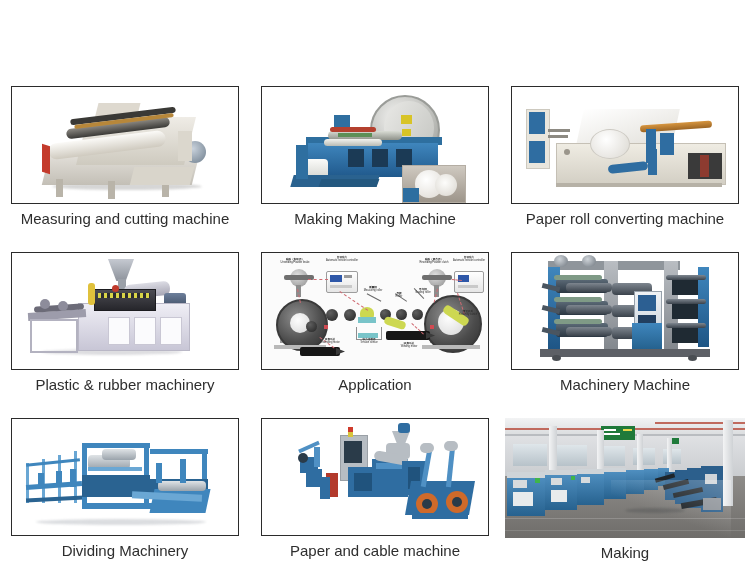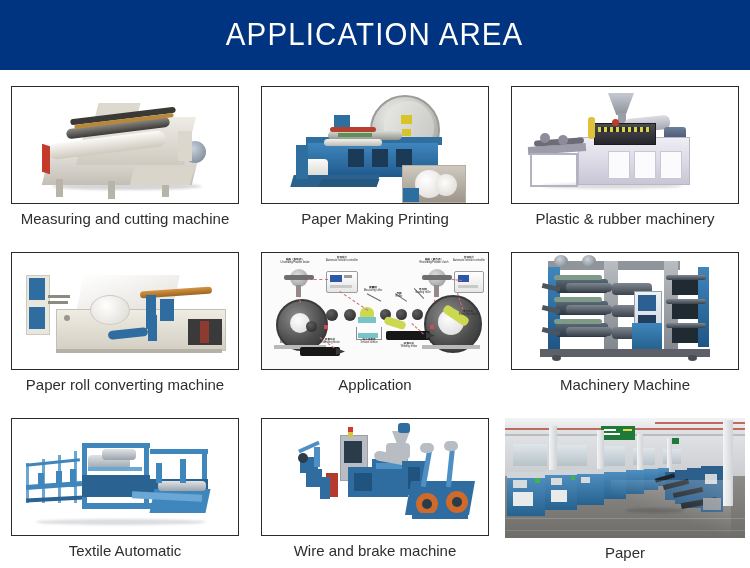--- a/index.html
+++ b/index.html
@@ -181,23 +181,20 @@
   .w-sign{position:absolute;background:#1f7a3a;}
   .w-pipe{position:absolute;background:#c06a5e;height:2px;}
   .w-rowR{position:absolute;background:#2c5f8c;}
   .w-blk{position:absolute;background:#1e2429;}
 </style>
 </head>
 <body>
 
 <div class="page">
 
-  <div class="banner">
-    <div class="banner-title">APPLICATION AREA</div>
-  </div>
 
   <div class="grid">
 
     <div class="cell">
       <div class="thumb">
         <div class="art">
           <div class="p m1-sh"></div>
           <div class="p m1-base"></div>
           <div class="p m1-body"></div>
           <div class="p m1-top"></div>
@@ -238,21 +235,46 @@
           <div class="p m2-stand"></div>
           <div class="p" style="left:34px;top:58px;width:12px;height:34px;background:#2f6fa0;"></div>
           <div class="p" style="left:58px;top:92px;width:58px;height:8px;background:#24587f;transform:skewX(-20deg);"></div>
           <div class="p m2-inset">
             <div class="p m2-inroll"></div>
             <div class="p m2-inroll2"></div>
             <div class="p m2-inblue"></div>
           </div>
         </div>
       </div>
-      <div class="caption">Paper Making Printing</div>
+      <div class="caption">Making Making Machine</div>
+    </div>
+
+    <div class="cell">
+      <div class="thumb">
+        <div class="art">
+          <div class="p m3-stand"></div>
+          <div class="p m3-stb1"></div>
+          <div class="p m3-stb2"></div>
+          <div class="p" style="left:36px;top:42px;width:22px;height:3px;background:#8d8a82;"></div>
+          <div class="p" style="left:36px;top:48px;width:20px;height:3px;background:#8d8a82;"></div>
+          <div class="p m3-paper"></div>
+          <div class="p m3-base"></div>
+          <div class="p m3-roll"></div>
+          <div class="p m3-copper"></div>
+          <div class="p m3-blue1"></div>
+          <div class="p m3-blue2"></div>
+          <div class="p m3-blue4"></div>
+          <div class="p m3-blue3"></div>
+          <div class="p m3-dark"></div>
+          <div class="p m3-red"></div>
+          <div class="p" style="left:44px;top:96px;width:166px;height:4px;background:#b6b1a6;"></div>
+          <div class="p" style="left:52px;top:62px;width:6px;height:6px;border-radius:50%;background:#9b968c;"></div>
+        </div>
+      </div>
+      <div class="caption">Paper roll converting machine</div>
     </div>
 
     <div class="cell">
       <div class="thumb">
         <div class="art">
           <div class="p m4-sh"></div>
           <div class="p m4-hopper"></div>
           <div class="p m4-htube"></div>
           <div class="p m4-screw"></div>
           <div class="p m4-motor"></div>
@@ -268,45 +290,20 @@
           <div class="p m4-cage"></div>
           <div class="p" style="left:22px;top:52px;width:50px;height:6px;border-radius:3px;background:#6c6b78;transform:rotate(-4deg);"></div>
           <div class="p" style="left:28px;top:46px;width:10px;height:10px;border-radius:50%;background:#8d8c9b;"></div>
           <div class="p" style="left:46px;top:48px;width:10px;height:10px;border-radius:50%;background:#8d8c9b;"></div>
         </div>
       </div>
       <div class="caption">Plastic &amp; rubber machinery</div>
     </div>
 
     <div class="cell">
-      <div class="thumb">
-        <div class="art">
-          <div class="p m3-stand"></div>
-          <div class="p m3-stb1"></div>
-          <div class="p m3-stb2"></div>
-          <div class="p" style="left:36px;top:42px;width:22px;height:3px;background:#8d8a82;"></div>
-          <div class="p" style="left:36px;top:48px;width:20px;height:3px;background:#8d8a82;"></div>
-          <div class="p m3-paper"></div>
-          <div class="p m3-base"></div>
-          <div class="p m3-roll"></div>
-          <div class="p m3-copper"></div>
-          <div class="p m3-blue1"></div>
-          <div class="p m3-blue2"></div>
-          <div class="p m3-blue4"></div>
-          <div class="p m3-blue3"></div>
-          <div class="p m3-dark"></div>
-          <div class="p m3-red"></div>
-          <div class="p" style="left:44px;top:96px;width:166px;height:4px;background:#b6b1a6;"></div>
-          <div class="p" style="left:52px;top:62px;width:6px;height:6px;border-radius:50%;background:#9b968c;"></div>
-        </div>
-      </div>
-      <div class="caption">Paper roll converting machine</div>
-    </div>
-
-    <div class="cell">
       <div class="thumb d-bg">
         <div class="art">
 
           <div class="p d-stand" style="left:18px;top:56px;width:40px;height:34px;border-radius:4px 4px 0 0;"></div>
           <div class="p d-reel" style="left:14px;top:46px;width:48px;height:48px;"></div>
           <div class="p d-hub" style="left:28px;top:60px;width:20px;height:20px;"></div>
           <div class="p d-foot" style="left:12px;top:92px;width:52px;"></div>
 
           <div class="p d-brake" style="left:28px;top:16px;width:18px;height:18px;"></div>
           <div class="p" style="left:22px;top:22px;width:30px;height:5px;background:#6f6f6f;border-radius:2px;"></div>
@@ -491,21 +488,21 @@
           <div class="p m7-f" style="left:138px;top:30px;width:58px;height:5px;"></div>
           <div class="p m7-f" style="left:190px;top:30px;width:5px;height:52px;"></div>
           <div class="p m7-fd" style="left:138px;top:60px;width:58px;height:18px;"></div>
           <div class="p m7-f" style="left:140px;top:70px;width:56px;height:24px;transform:skewX(-12deg);"></div>
           <div class="p m7-roll" style="left:146px;top:62px;width:48px;height:10px;"></div>
           <div class="p m7-fl" style="left:120px;top:74px;width:70px;height:7px;transform:rotate(3deg);"></div>
           <div class="p m7-f" style="left:144px;top:44px;width:6px;height:20px;"></div>
           <div class="p m7-f" style="left:168px;top:40px;width:6px;height:24px;"></div>
         </div>
       </div>
-      <div class="caption">Textile Automatic</div>
+      <div class="caption">Dividing Machinery</div>
     </div>
 
     <div class="cell">
       <div class="thumb">
         <div class="art">
 
           <div class="p m8-bl" style="left:36px;top:26px;width:22px;height:4px;transform:rotate(-24deg);"></div>
           <div class="p m8-b" style="left:38px;top:38px;width:18px;height:16px;"></div>
           <div class="p m8-dark" style="left:36px;top:34px;width:10px;height:10px;border-radius:50%;"></div>
           <div class="p m8-b" style="left:44px;top:50px;width:16px;height:18px;"></div>
@@ -536,21 +533,21 @@
           <div class="p m8-dark" style="left:160px;top:80px;width:10px;height:10px;border-radius:50%;"></div>
           <div class="p m8-o" style="left:184px;top:72px;width:22px;height:22px;border-radius:50%;"></div>
           <div class="p m8-dark" style="left:190px;top:78px;width:10px;height:10px;border-radius:50%;"></div>
           <div class="p m8-bl" style="left:162px;top:30px;width:5px;height:38px;transform:rotate(10deg);"></div>
           <div class="p m8-bl" style="left:186px;top:28px;width:5px;height:40px;transform:rotate(6deg);"></div>
           <div class="p m8-grey" style="left:158px;top:24px;width:14px;height:10px;border-radius:5px;"></div>
           <div class="p m8-grey" style="left:182px;top:22px;width:14px;height:10px;border-radius:5px;"></div>
           <div class="p m8-b" style="left:150px;top:94px;width:56px;height:6px;"></div>
         </div>
       </div>
-      <div class="caption">Wire and brake machine</div>
+      <div class="caption">Paper and cable machine</div>
     </div>
 
     <div class="cell">
       <div class="thumb noborder">
         <div class="art">
           <div class="w-wall"></div>
           <div class="w-ceil"></div>
           <div class="w-floor"></div>
 
           <div class="w-pipe" style="left:0;top:10px;width:240px;"></div>
@@ -606,17 +603,17 @@
           <div class="p" style="left:200px;top:56px;width:12px;height:10px;background:#cfd4d8;"></div>
           <div class="p" style="left:198px;top:80px;width:18px;height:12px;background:#8d9298;"></div>
 
           <div class="p" style="left:106px;top:62px;width:120px;height:58px;background:linear-gradient(200deg,rgba(255,255,255,.26),rgba(255,255,255,0) 58%);"></div>
           <div class="p" style="left:120px;top:90px;width:60px;height:5px;border-radius:50%;background:rgba(40,44,48,.22);filter:blur(1px);"></div>
 
           <div class="p" style="left:0;top:100px;width:240px;height:1px;background:rgba(255,255,255,.18);"></div>
           <div class="p" style="left:0;top:112px;width:240px;height:1px;background:rgba(255,255,255,.14);"></div>
         </div>
       </div>
-      <div class="caption">Paper</div>
+      <div class="caption">Making</div>
     </div>
 
   </div>
 </div>
 
 </body></html>

